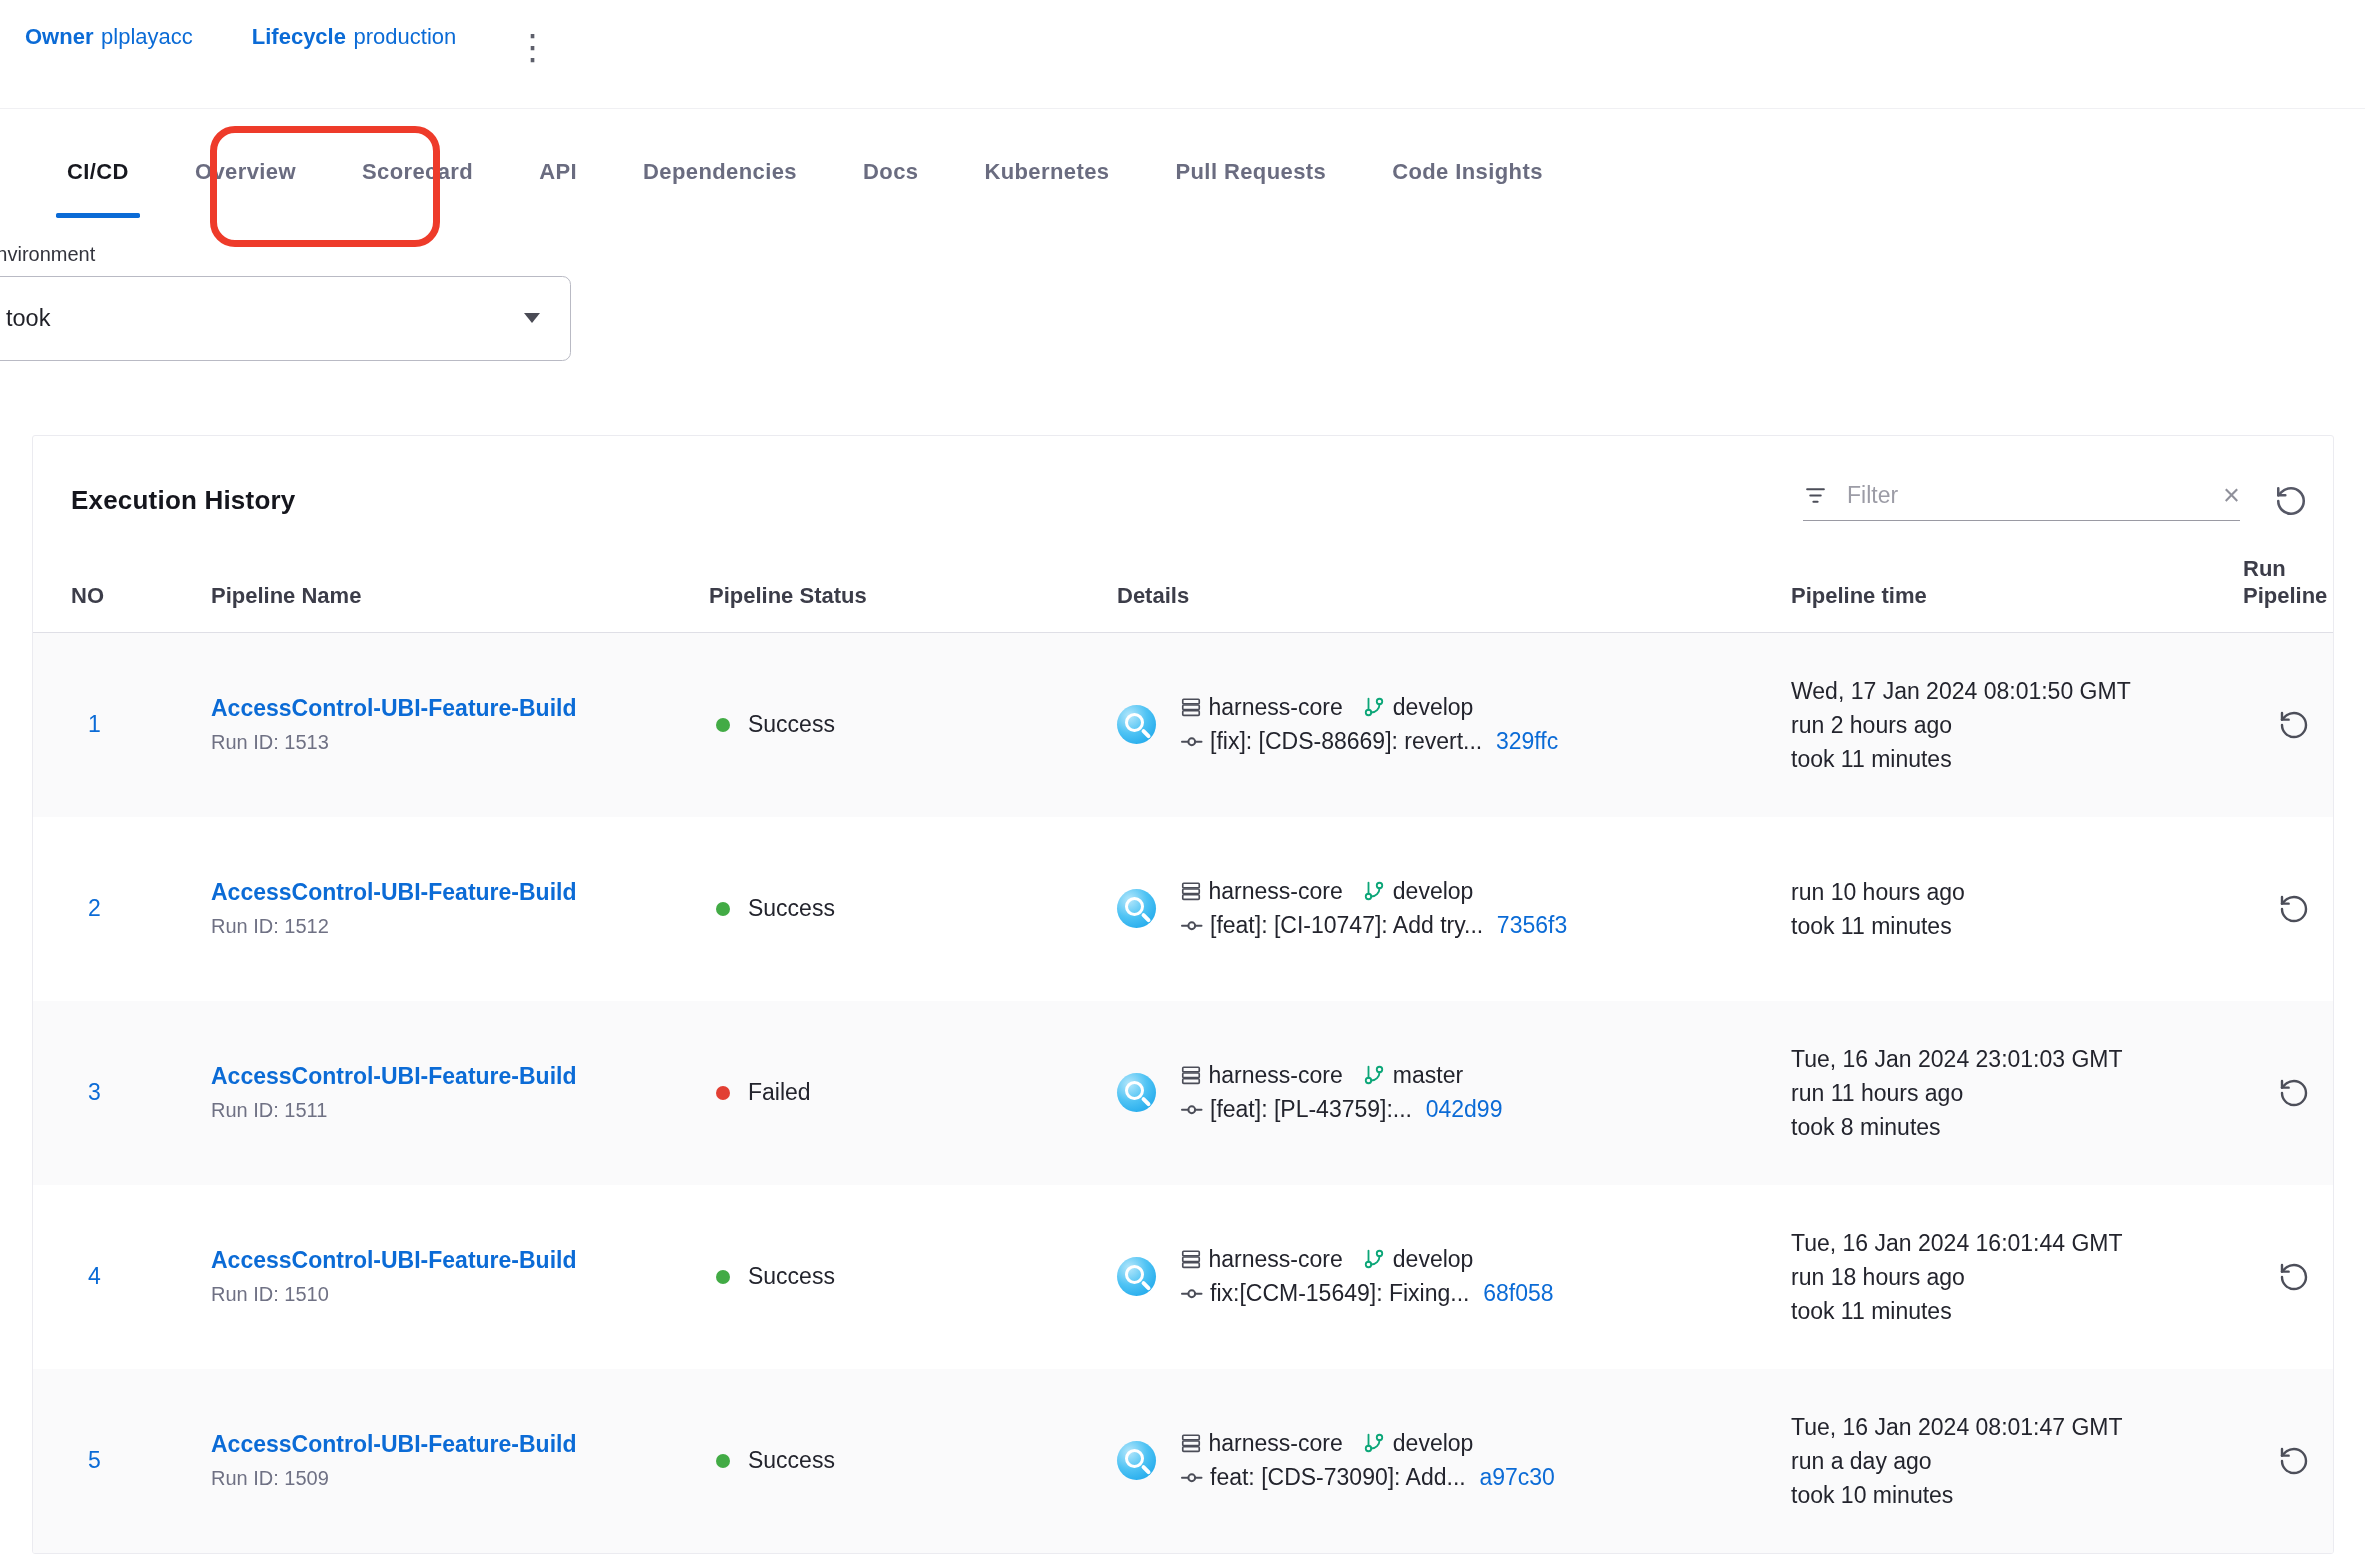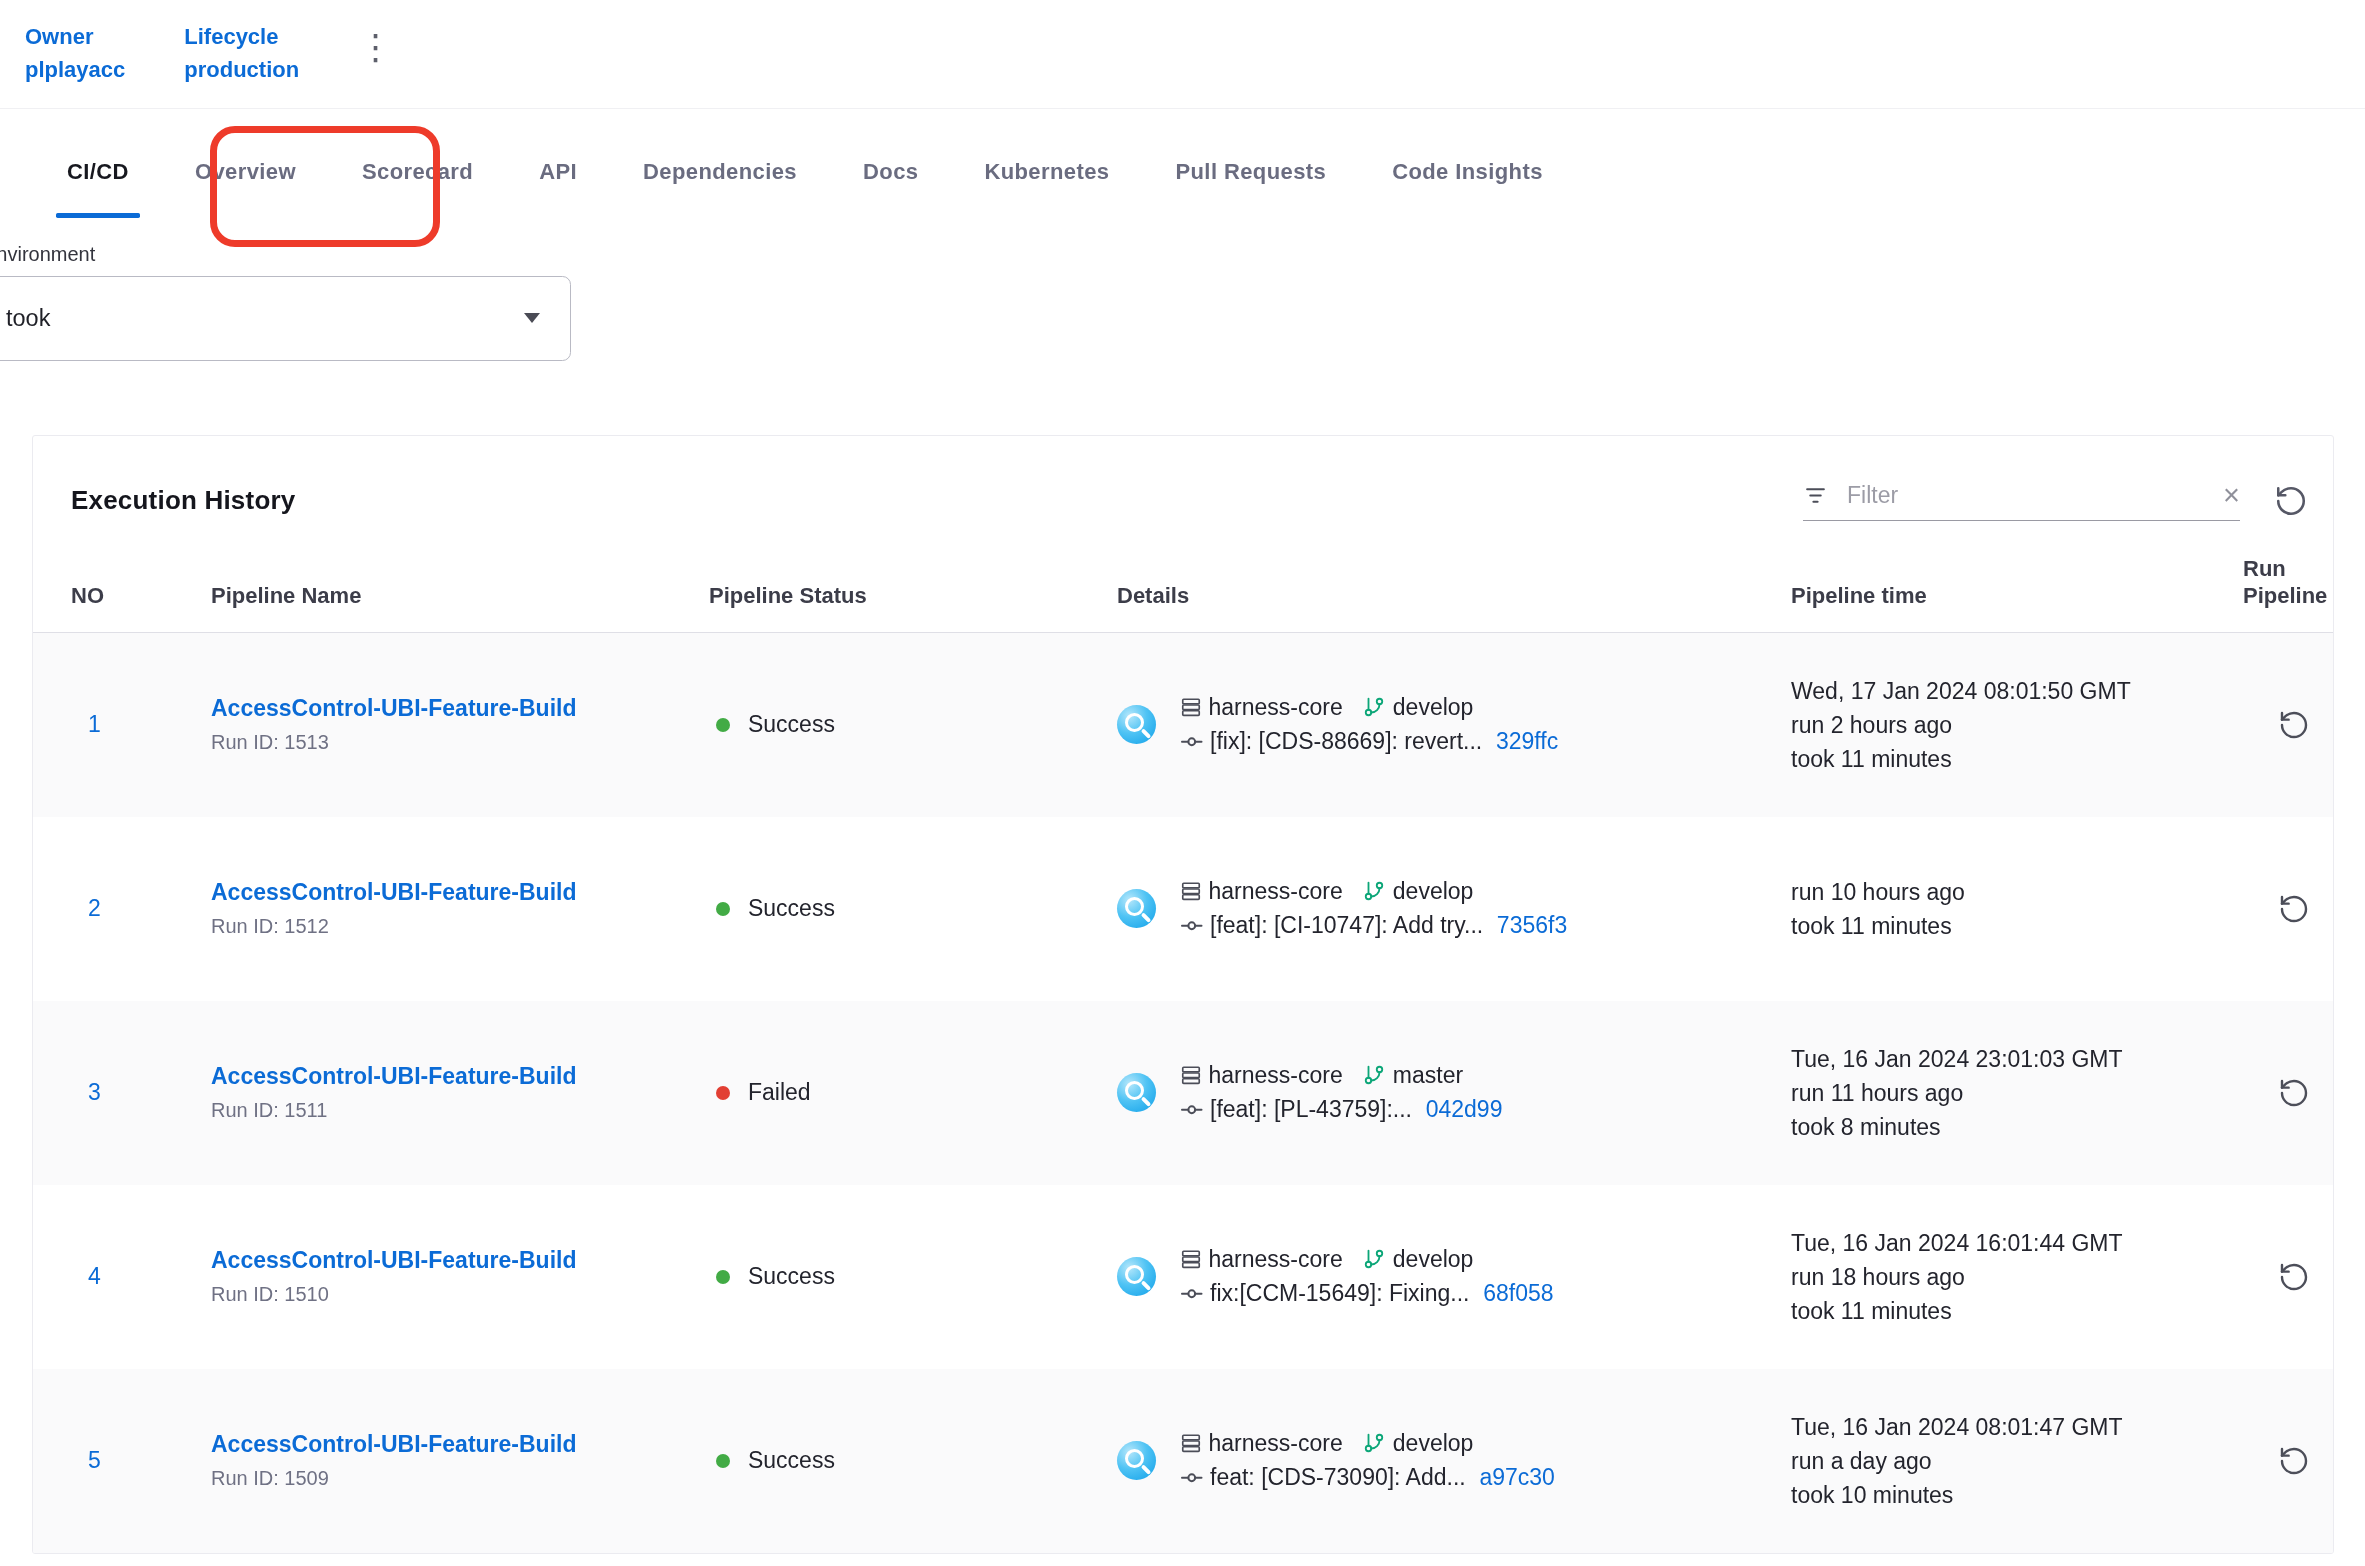--- a/index.html
+++ b/index.html
@@ -25,23 +25,23 @@
   .topbar{
     display:flex;justify-content:space-between;align-items:flex-start;
     height:108px;padding:17px 29px 11.8px 25px;
     box-shadow:0 0.8px 0 #ededf1;
   }
   .kicker{font-size:17px;letter-spacing:0.7px;color:var(--muted);font-weight:500}
   .title-row{display:flex;align-items:center;gap:20px;margin-top:10px}
   .page-title{font-size:31px;font-weight:700;color:var(--ink);margin:0;letter-spacing:0.2px}
   .star{font-size:32px;color:#6d6f7e;line-height:1;cursor:pointer;margin-top:3.4px}
   .topbar-right{display:flex;align-items:flex-start;gap:59px;padding-top:6.7px}
-  .meta-block{display:flex;flex-direction:column;gap:7.6px}
+  .meta-block{display:flex;flex-direction:row;gap:7.6px}
   .meta-label{color:var(--accent);font-weight:700;font-size:22px}
-  .meta-value{color:var(--accent);font-weight:700;font-size:22px;text-decoration:none;cursor:pointer}
+  .meta-value{color:var(--accent);font-weight:400;font-size:22px;text-decoration:none;cursor:pointer}
   .kebab{color:#5d5f6b;font-size:35px;line-height:1;margin-top:5px;cursor:pointer;user-select:none}
 
   
   .tabs{display:flex;height:128px;align-items:stretch;padding-left:34px}
   .tab{
     display:flex;align-items:center;padding:0 33px;font-size:22px;font-weight:600;
     color:#6a6c80;letter-spacing:0.4px;position:relative;cursor:pointer;white-space:nowrap;
   }
   .tab.active{color:#17181f;font-weight:700}
   .tab.active::after{

